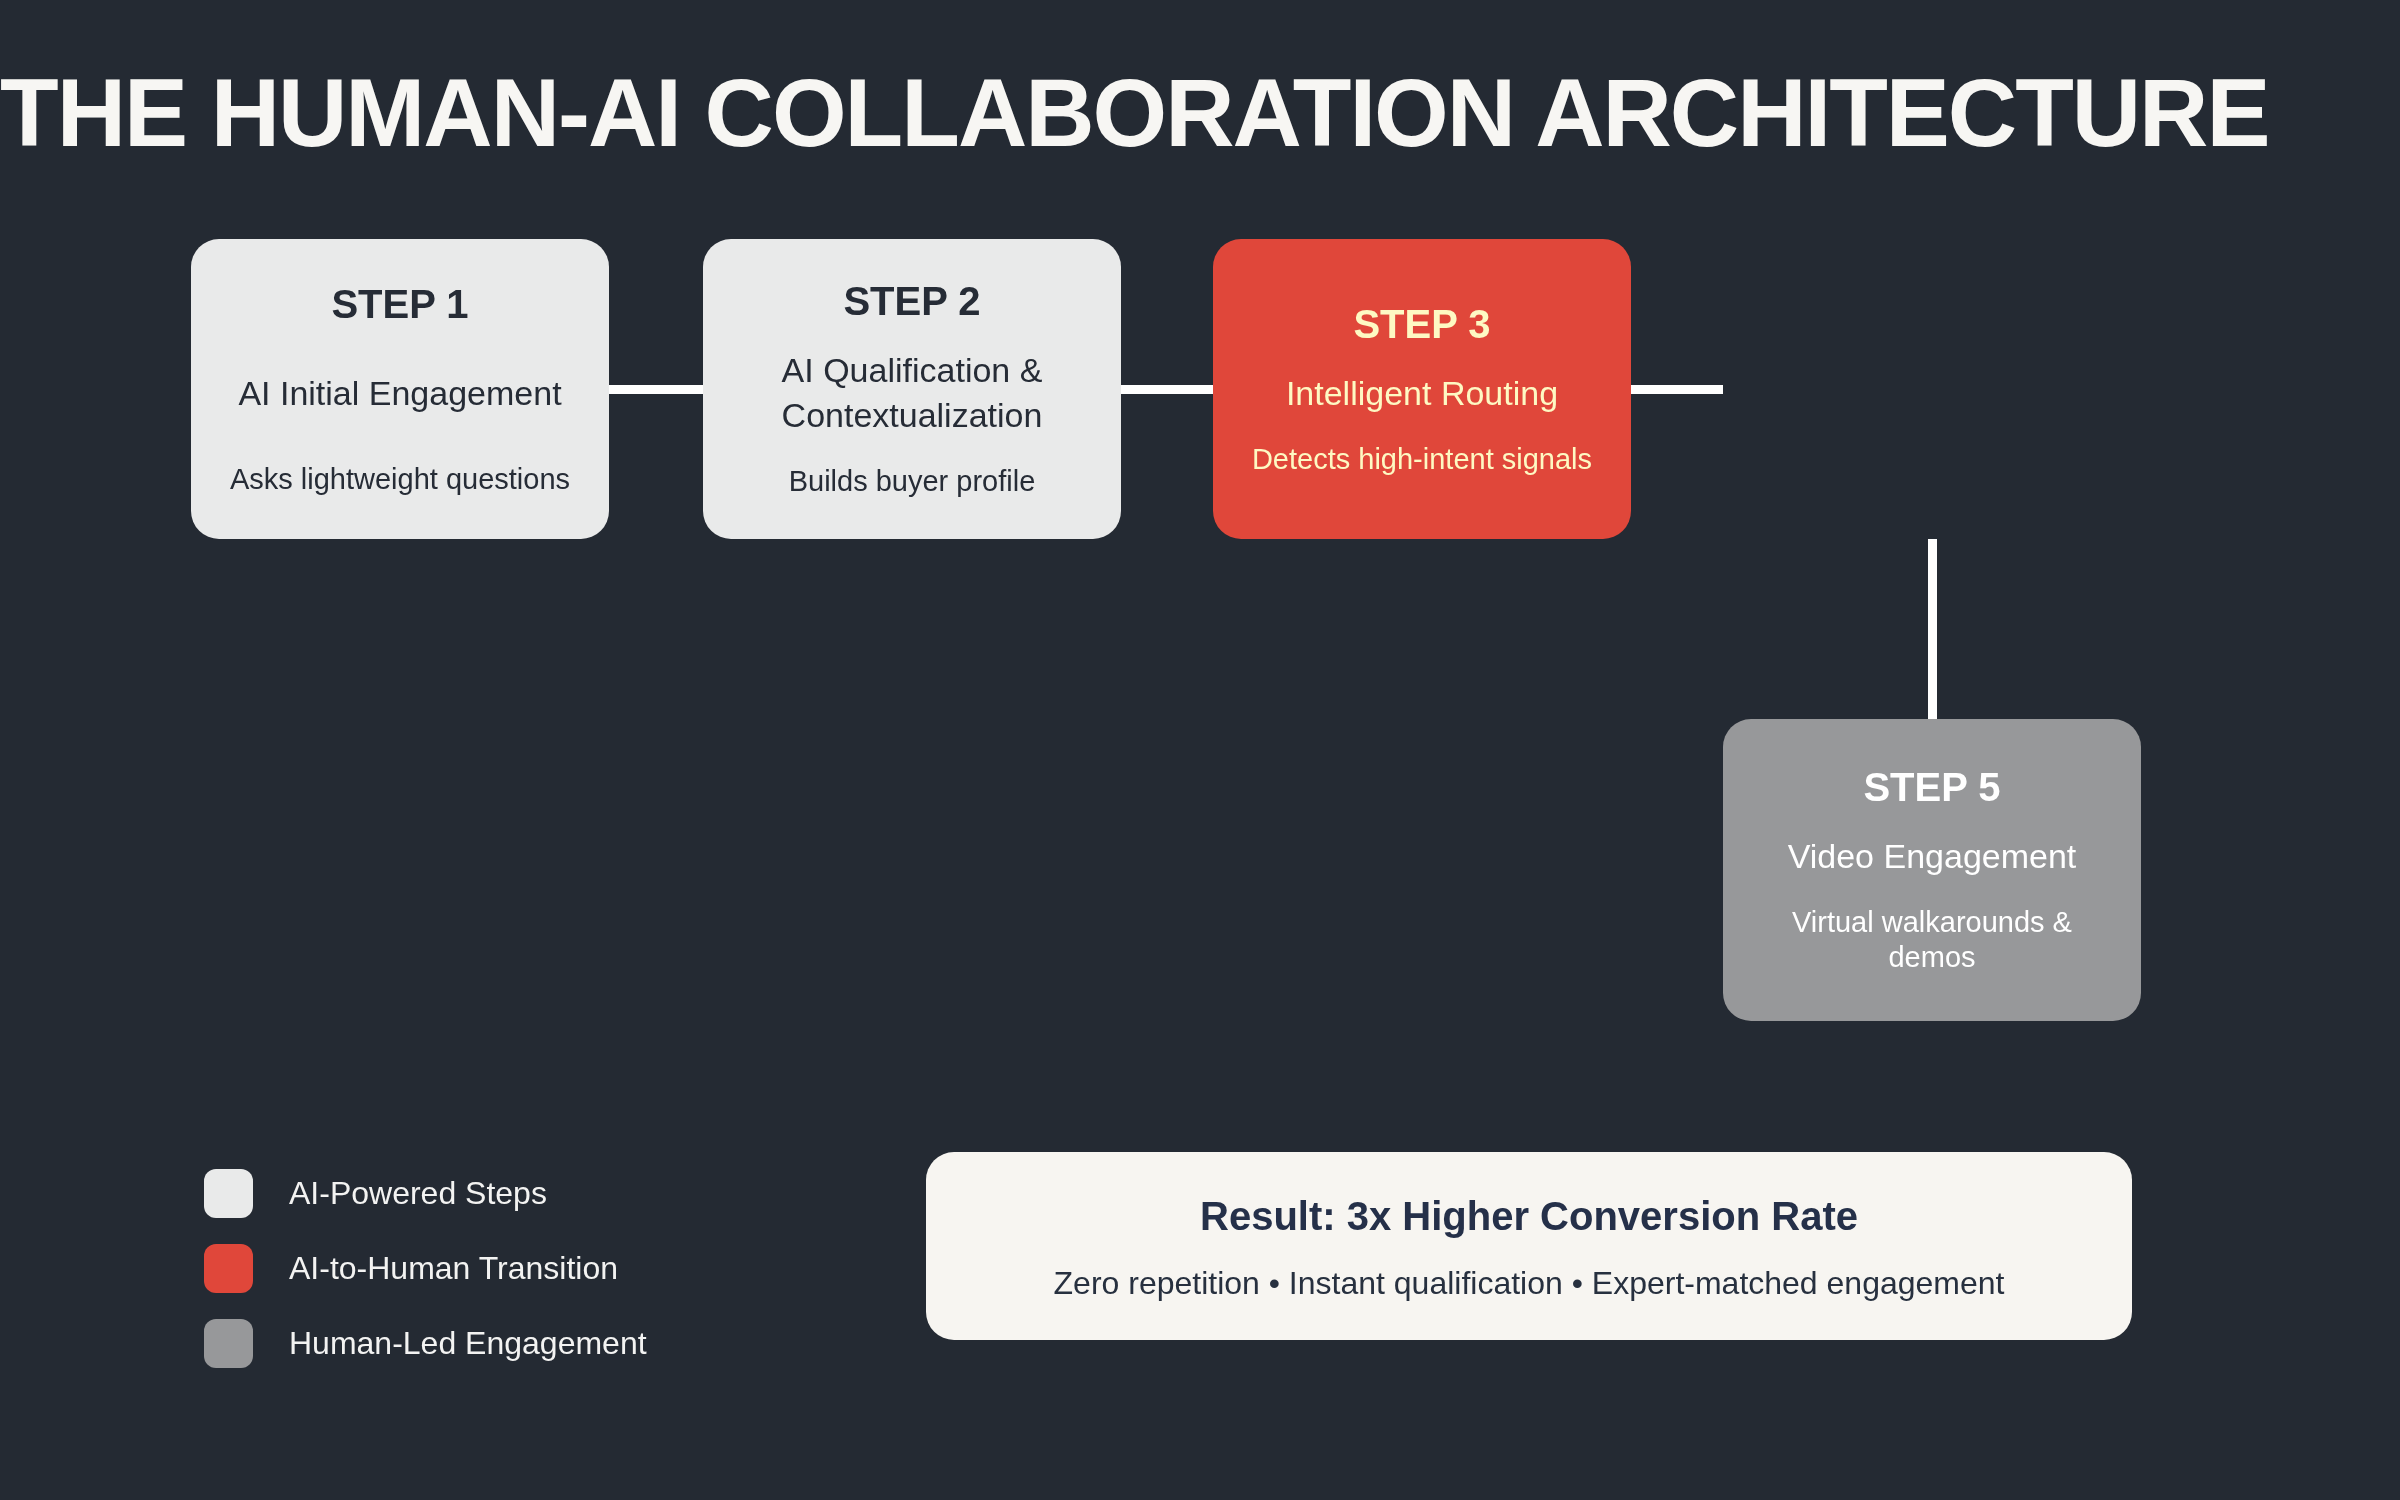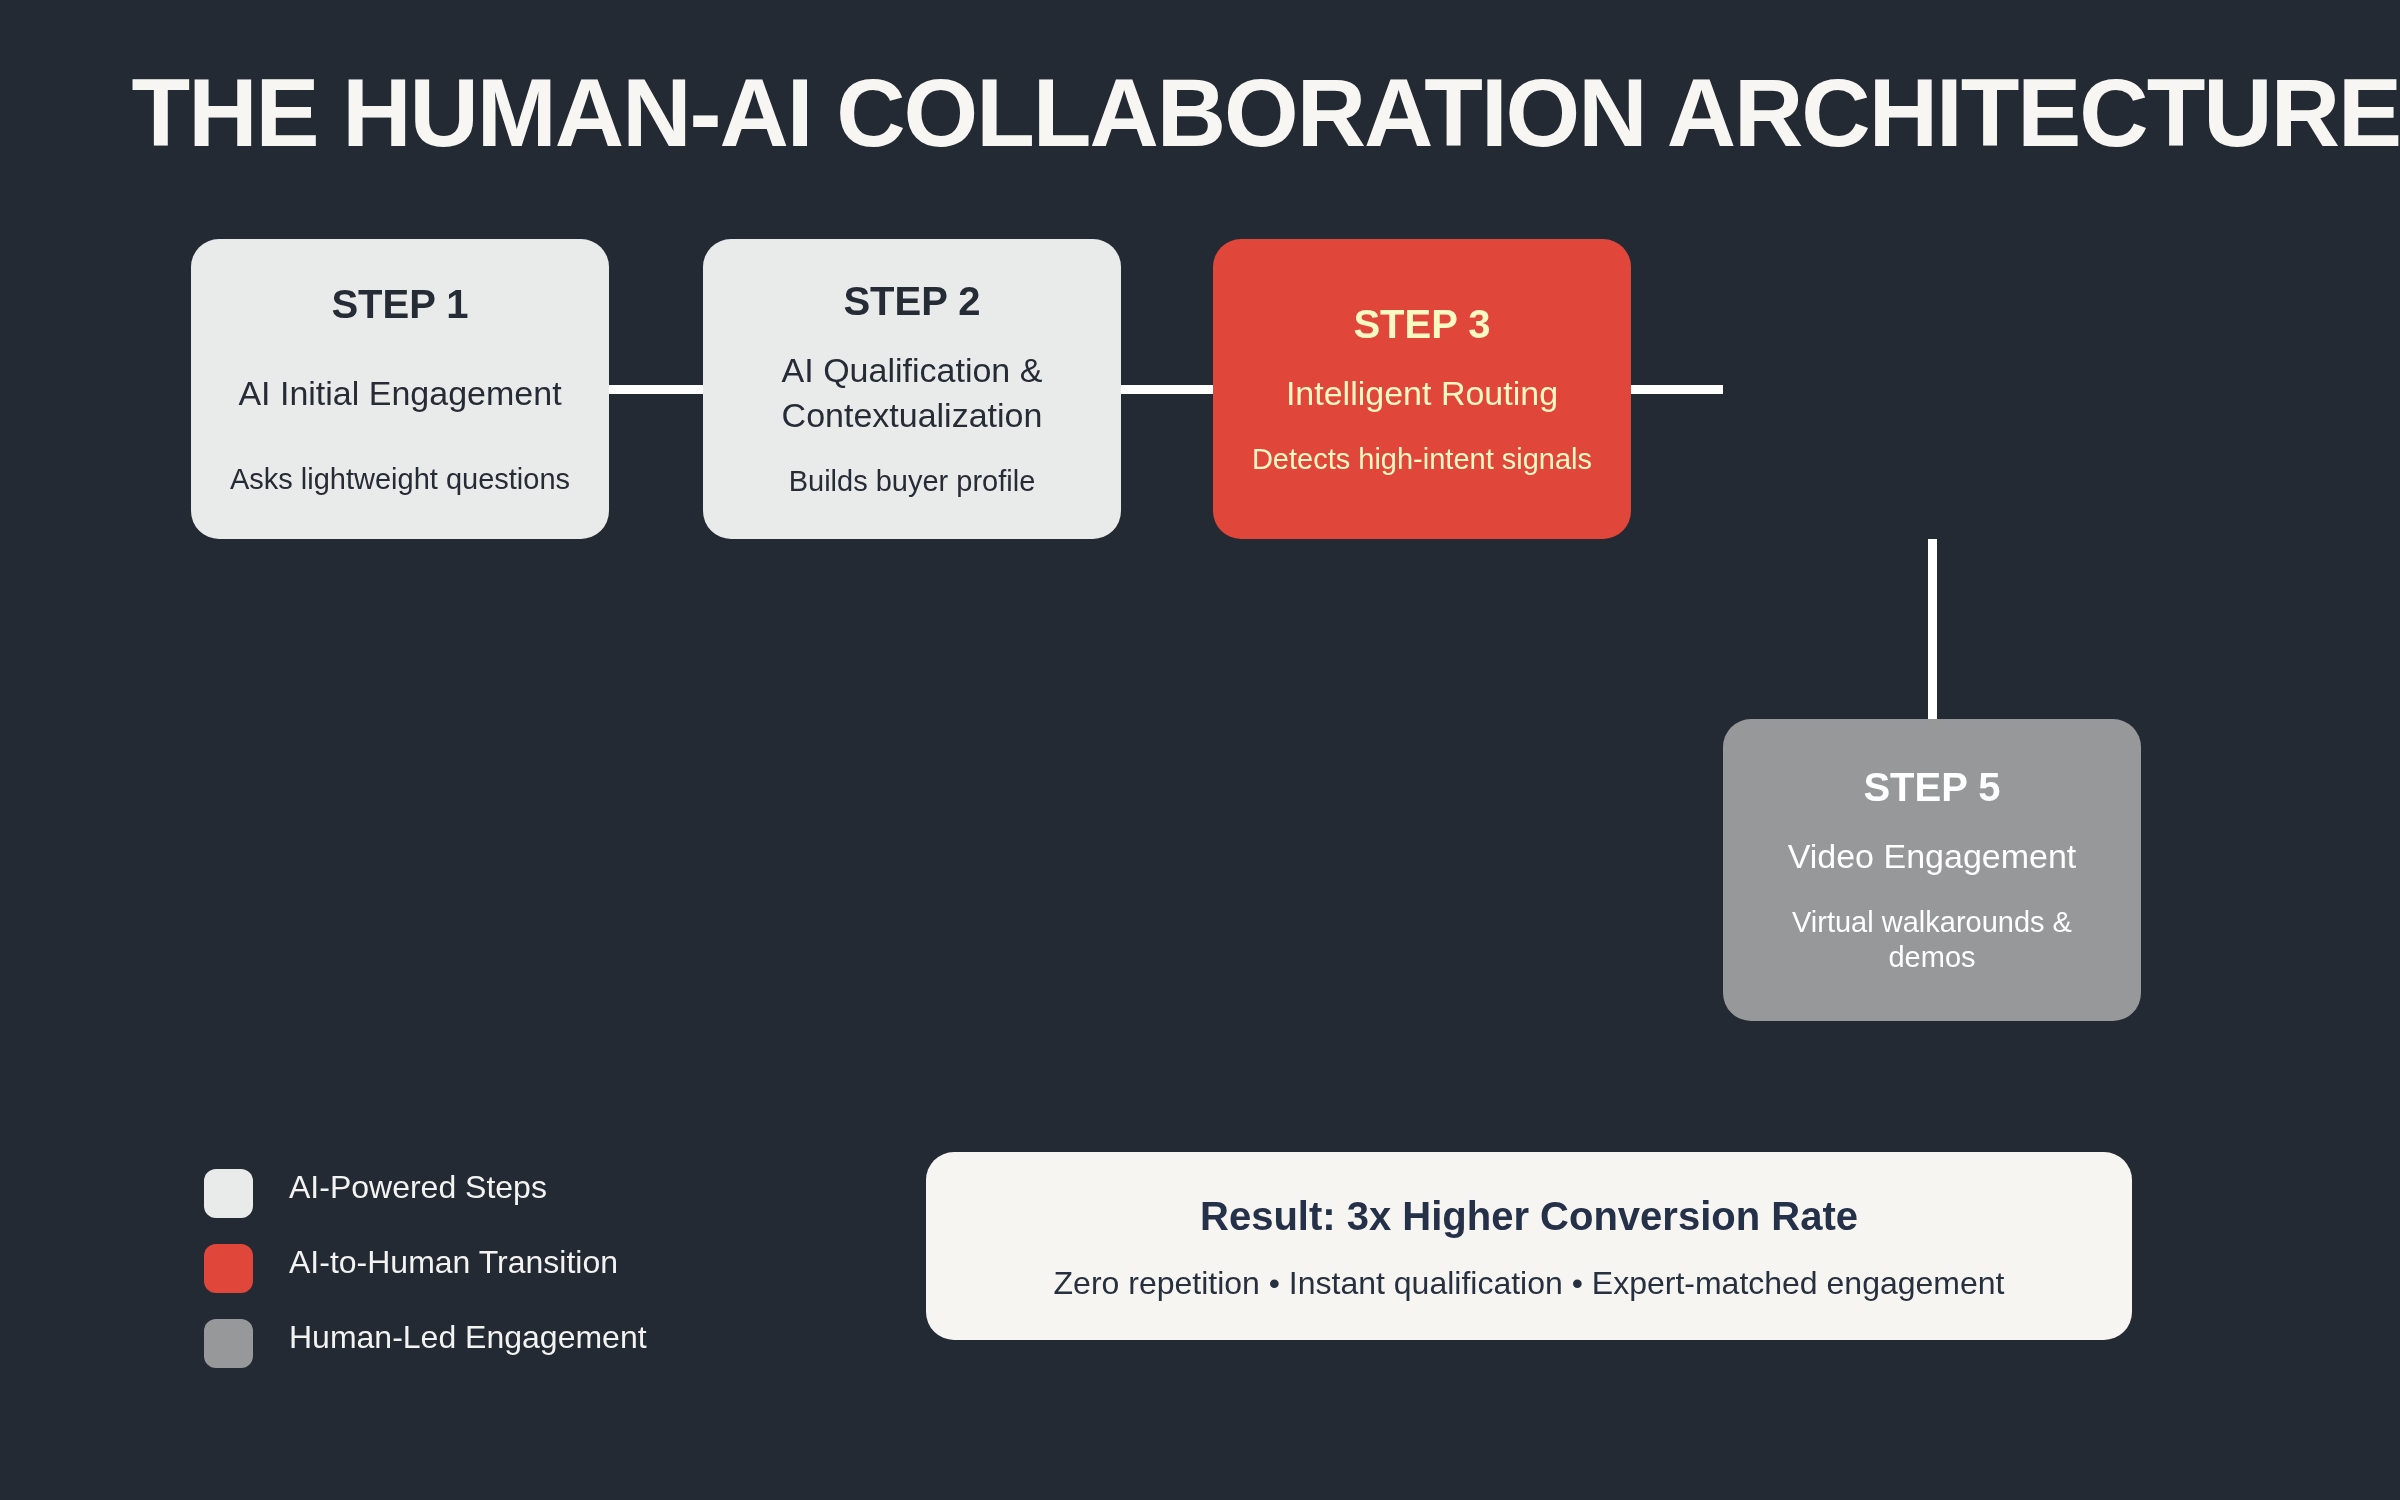--- a/index.html
+++ b/index.html
@@ -13,21 +13,21 @@
   .canvas {
     position: absolute;
     left: 0; top: 0;
     width: 2400px; height: 1500px;
     background: #242a33;
   }
   .page-title {
     position: absolute;
     left: 0; top: 58px;
     width: 2400px;
-    text-align: right;
+    text-align: left;
     color: #f7f6f3;
     font-size: 96px;
     font-weight: 700;
     letter-spacing: -2px;
     white-space: nowrap;
   }
   .step-box {
     position: absolute;
     width: 418px;
     height: 300px;
@@ -60,21 +60,21 @@
   .connector.c12 { left: 609px;  top: 385px; width: 94px;  height: 9px; }
   .connector.c23 { left: 1121px; top: 385px; width: 92px;  height: 9px; }
   .connector.c34 { left: 1631px; top: 385px; width: 92px;  height: 9px; }
   .connector.c45 { left: 1928px; top: 539px; width: 9px;   height: 180px; }
   .legend {
     position: absolute;
     left: 190px; top: 1169px;
   }
   .legend-row {
     display: flex;
-    align-items: flex-start;
+    align-items: center;
     height: 49px;
     margin-bottom: 26px;
     padding-left: 14px;
   }
   .legend-swatch {
     width: 49px; height: 49px;
     border-radius: 12px;
     margin-right: 36px;
     flex: 0 0 auto;
   }

